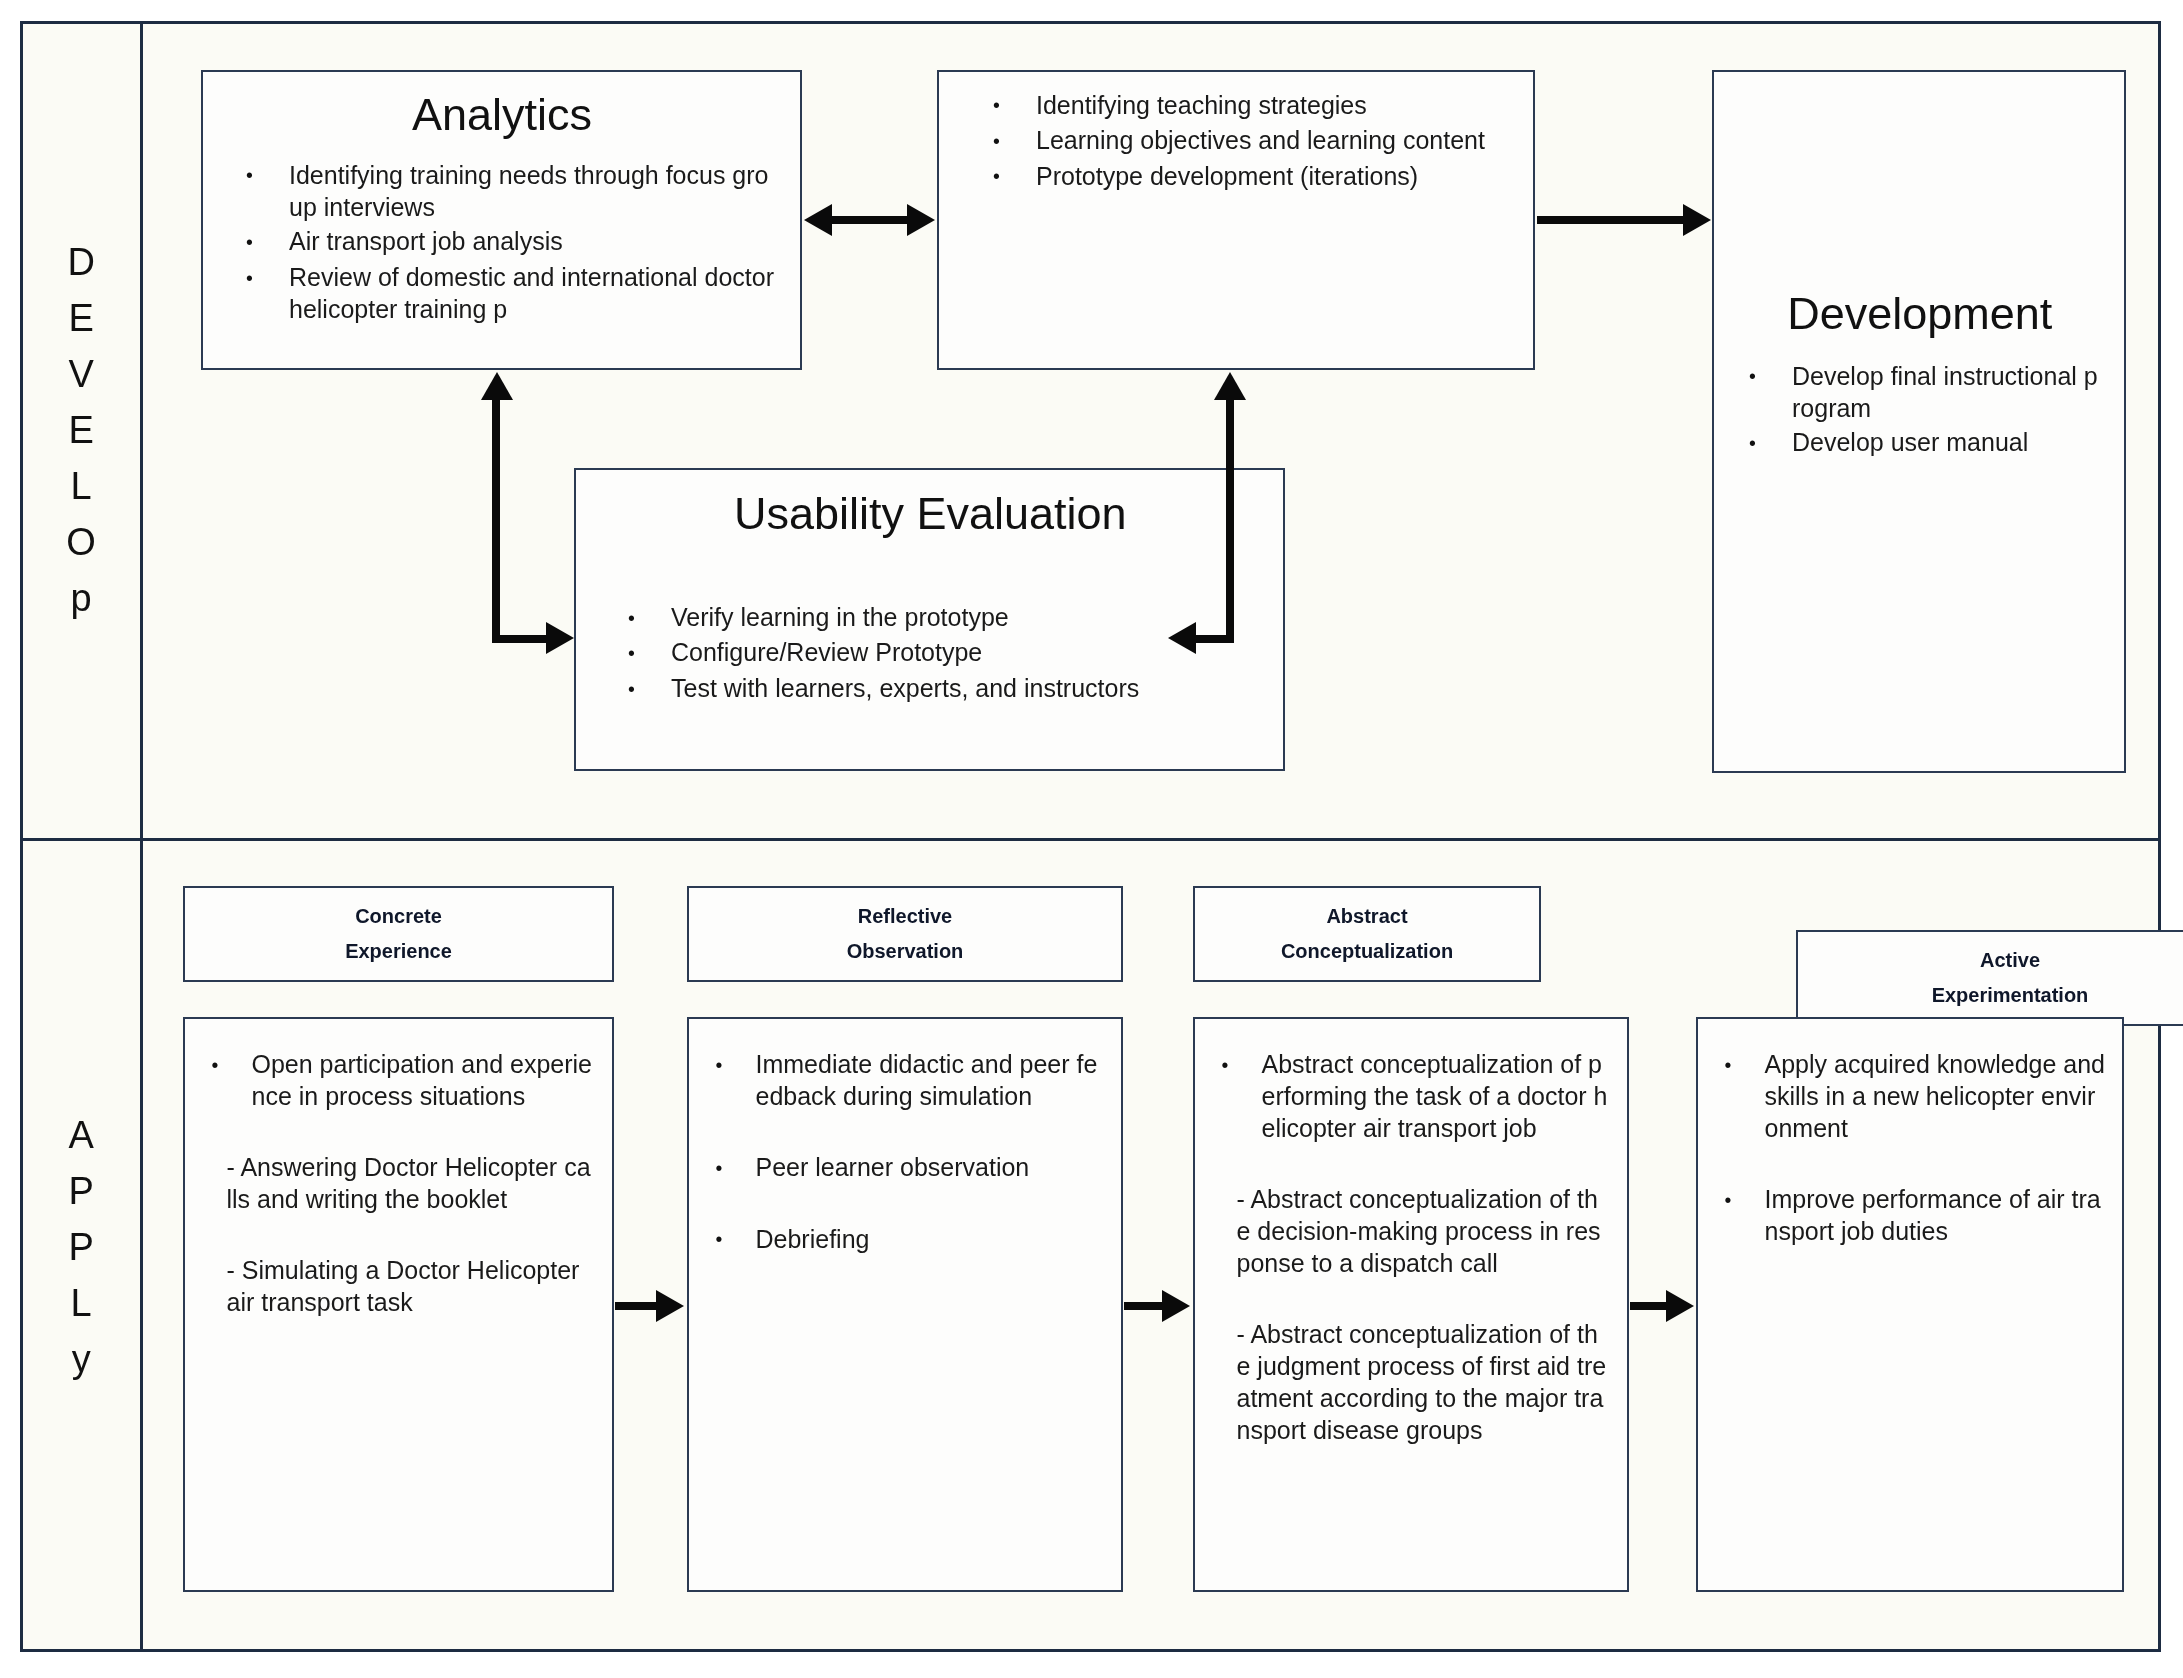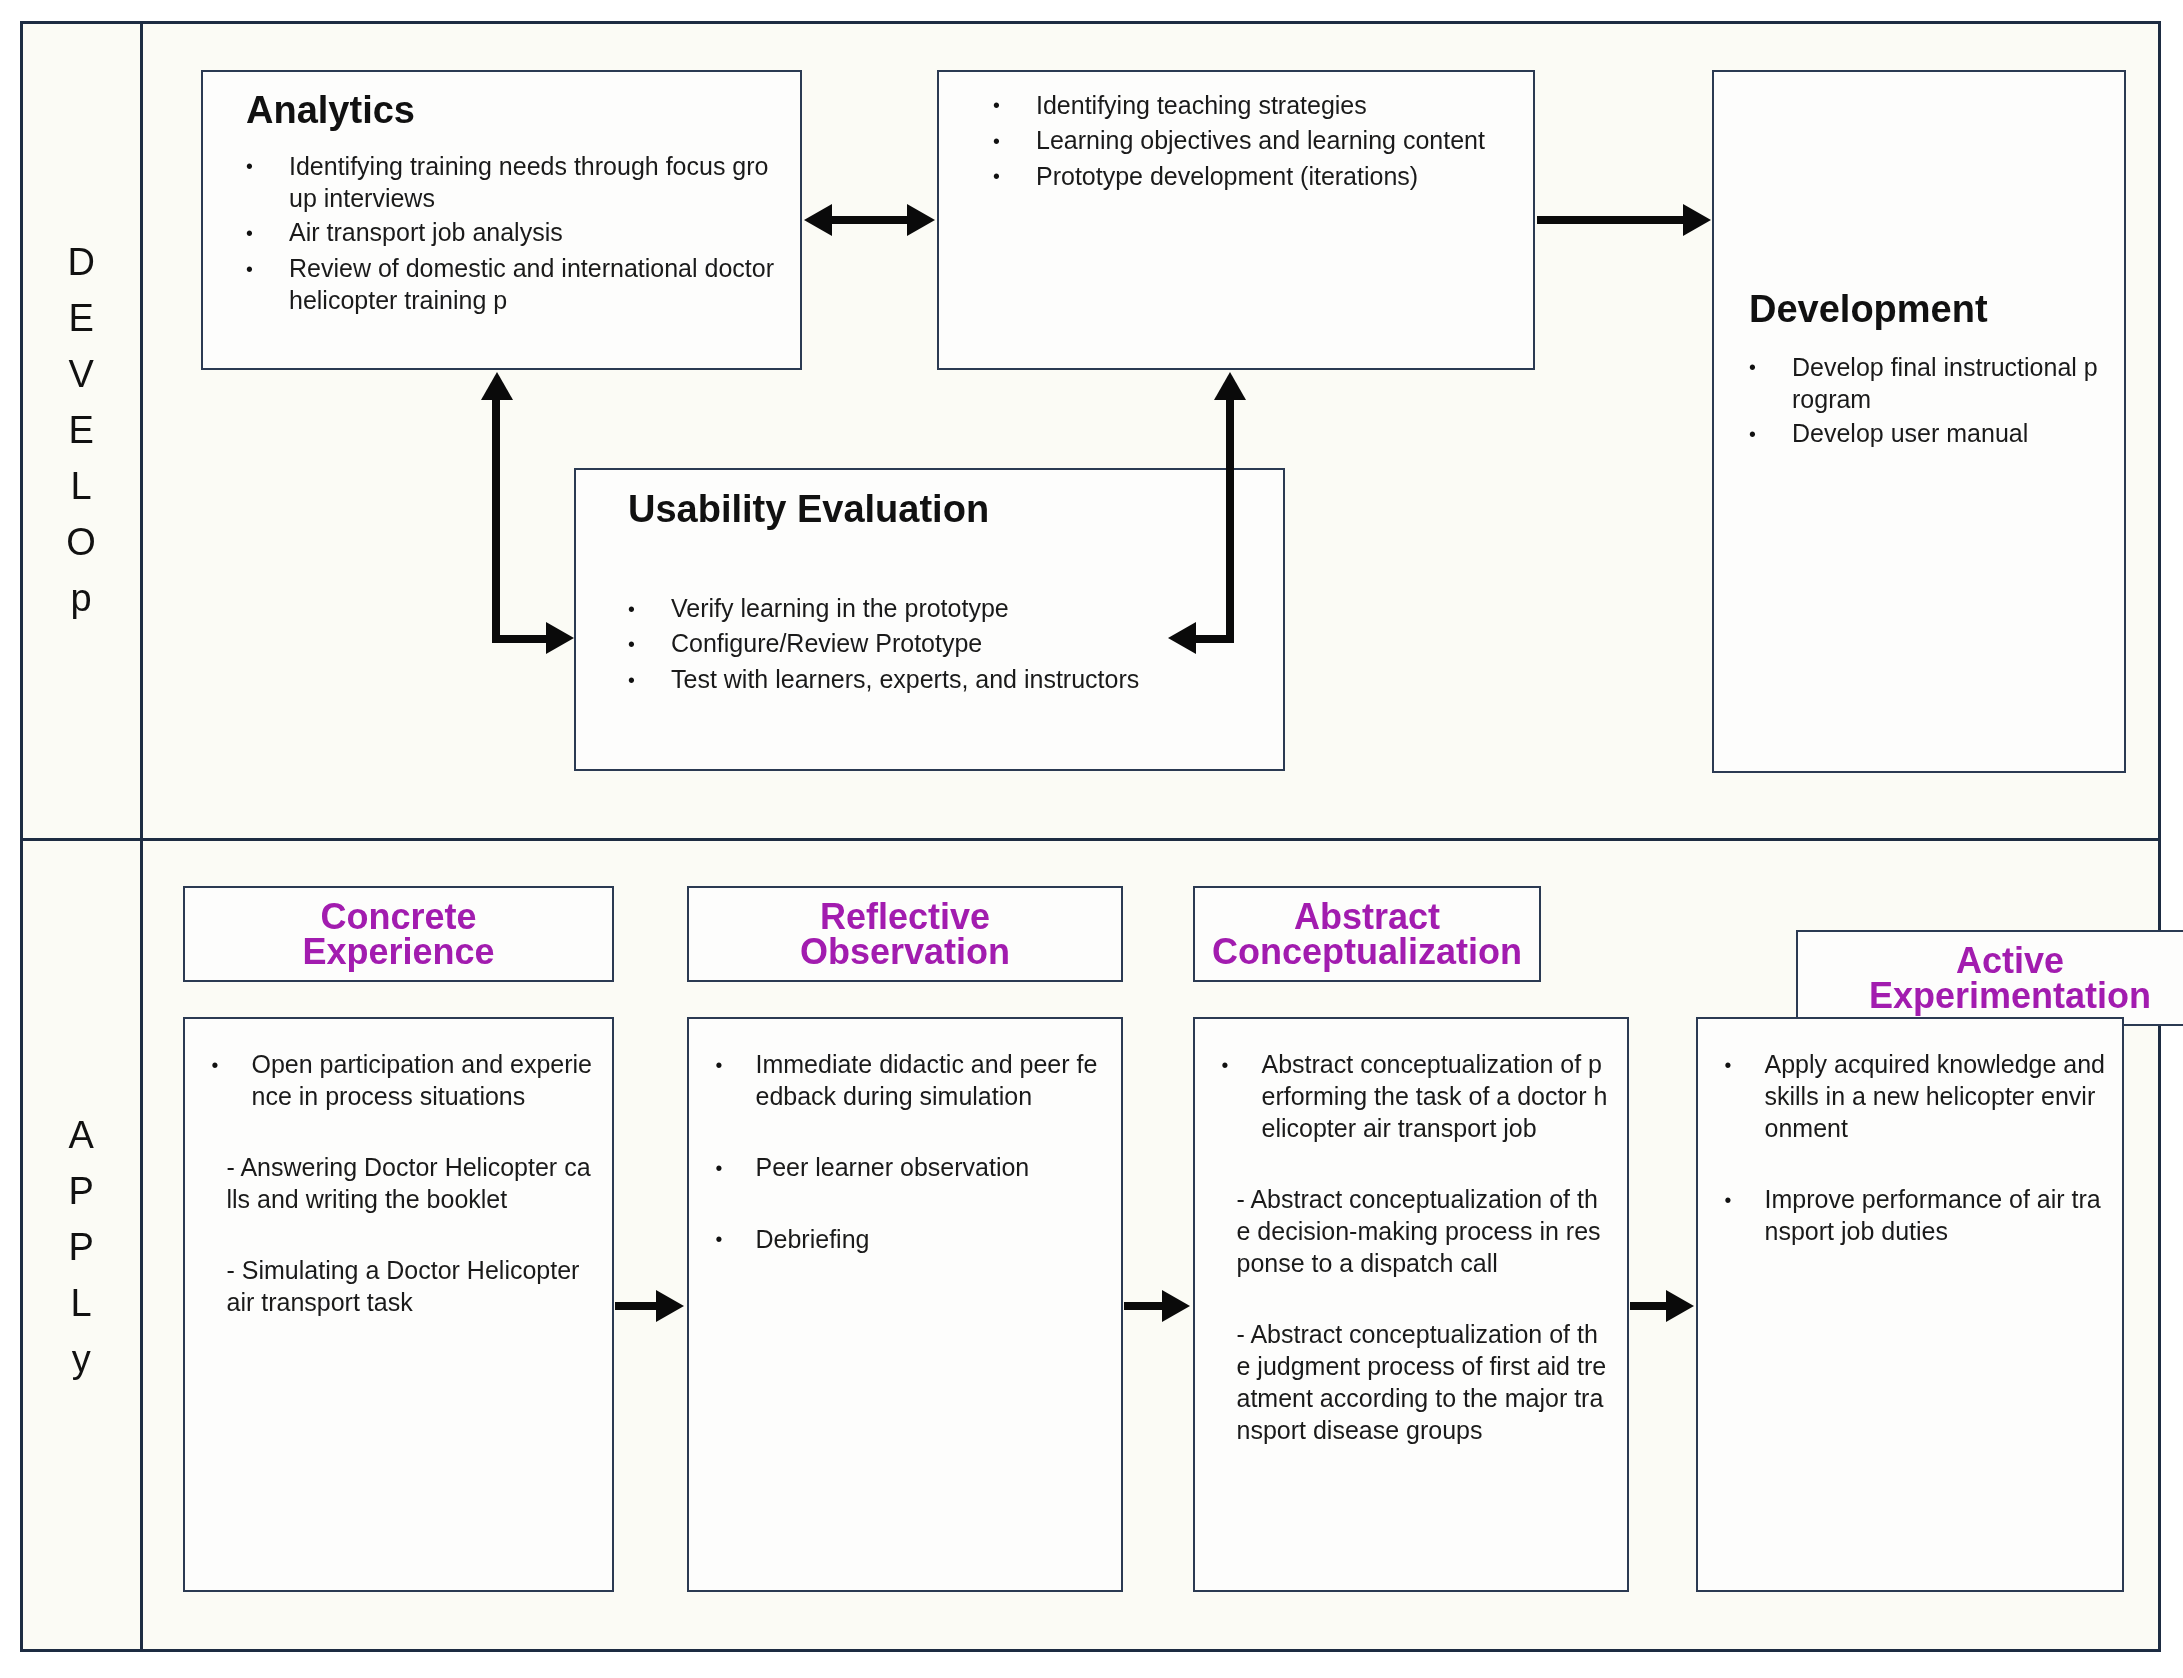--- a/index.html
+++ b/index.html
@@ -21,21 +21,21 @@
     color:#111;letter-spacing:0.7px;
   }
   .develop-label{top:21px;height:817px;}
   .apply-label{top:841px;height:811px;}
 
   .box{
     position:absolute;border:2.8px solid #2b3a52;box-sizing:border-box;
     background:#fdfdfc;
   }
   .box-title{
-    font-weight:700;font-size:38px;color:#111;
+    font-weight:400;font-size:45px;text-align:center;color:#111;
   }
   .list{display:flex;flex-direction:column;}
   .li{display:flex;align-items:flex-start;}
   .mk{flex:0 0 43px;font-size:19.5px;line-height:32px;padding-top:0.7px;color:#111;}
   .tx{font-size:25px;line-height:32px;word-break:break-all;color:#1a1a1a;}
   .dash .tx{margin-left:15px;}
 
   
   .analytics{left:201px;top:70px;width:601px;height:300px;padding:16.7px 21px 0 43px;}
   .analytics .box-title{margin:0 21px 18px 0;}
@@ -44,22 +44,22 @@
   .development{left:1712px;top:70px;width:414px;height:703px;padding:216px 19.5px 0 35px;}
   .development .box-title{margin:0 14px 19.5px 0;}
   .usability{left:574px;top:468px;width:711px;height:303px;padding:18px 19.5px 0 52px;}
   .usability .box-title{margin:0 31px 61px 0;}
   .dev-li-gap{gap:2.8px;}
 
   
   .hdr{
     position:absolute;top:886px;height:96px;border:2.8px solid #2b3a52;
     box-sizing:border-box;background:#fdfdfc;display:flex;flex-direction:column;
-    align-items:center;justify-content:center;font-weight:700;font-size:36px;
-    line-height:35px;color:#a21caf;text-align:center;
+    align-items:center;justify-content:center;font-weight:700;font-size:20px;
+    line-height:35px;color:#0f172a;text-align:center;
   }
   .hdr-1{left:183px;width:431px;}
   .hdr-2{left:687px;width:436px;}
   .hdr-3{left:1193px;width:348px;}
   .hdr-4{left:1796px;width:428px;margin-top:44px;}
 
   
   .cnt{
     position:absolute;top:1017px;height:575px;border:2.8px solid #2b3a52;
     box-sizing:border-box;background:#fdfdfc;padding:29px 16.7px 0 26.5px;

